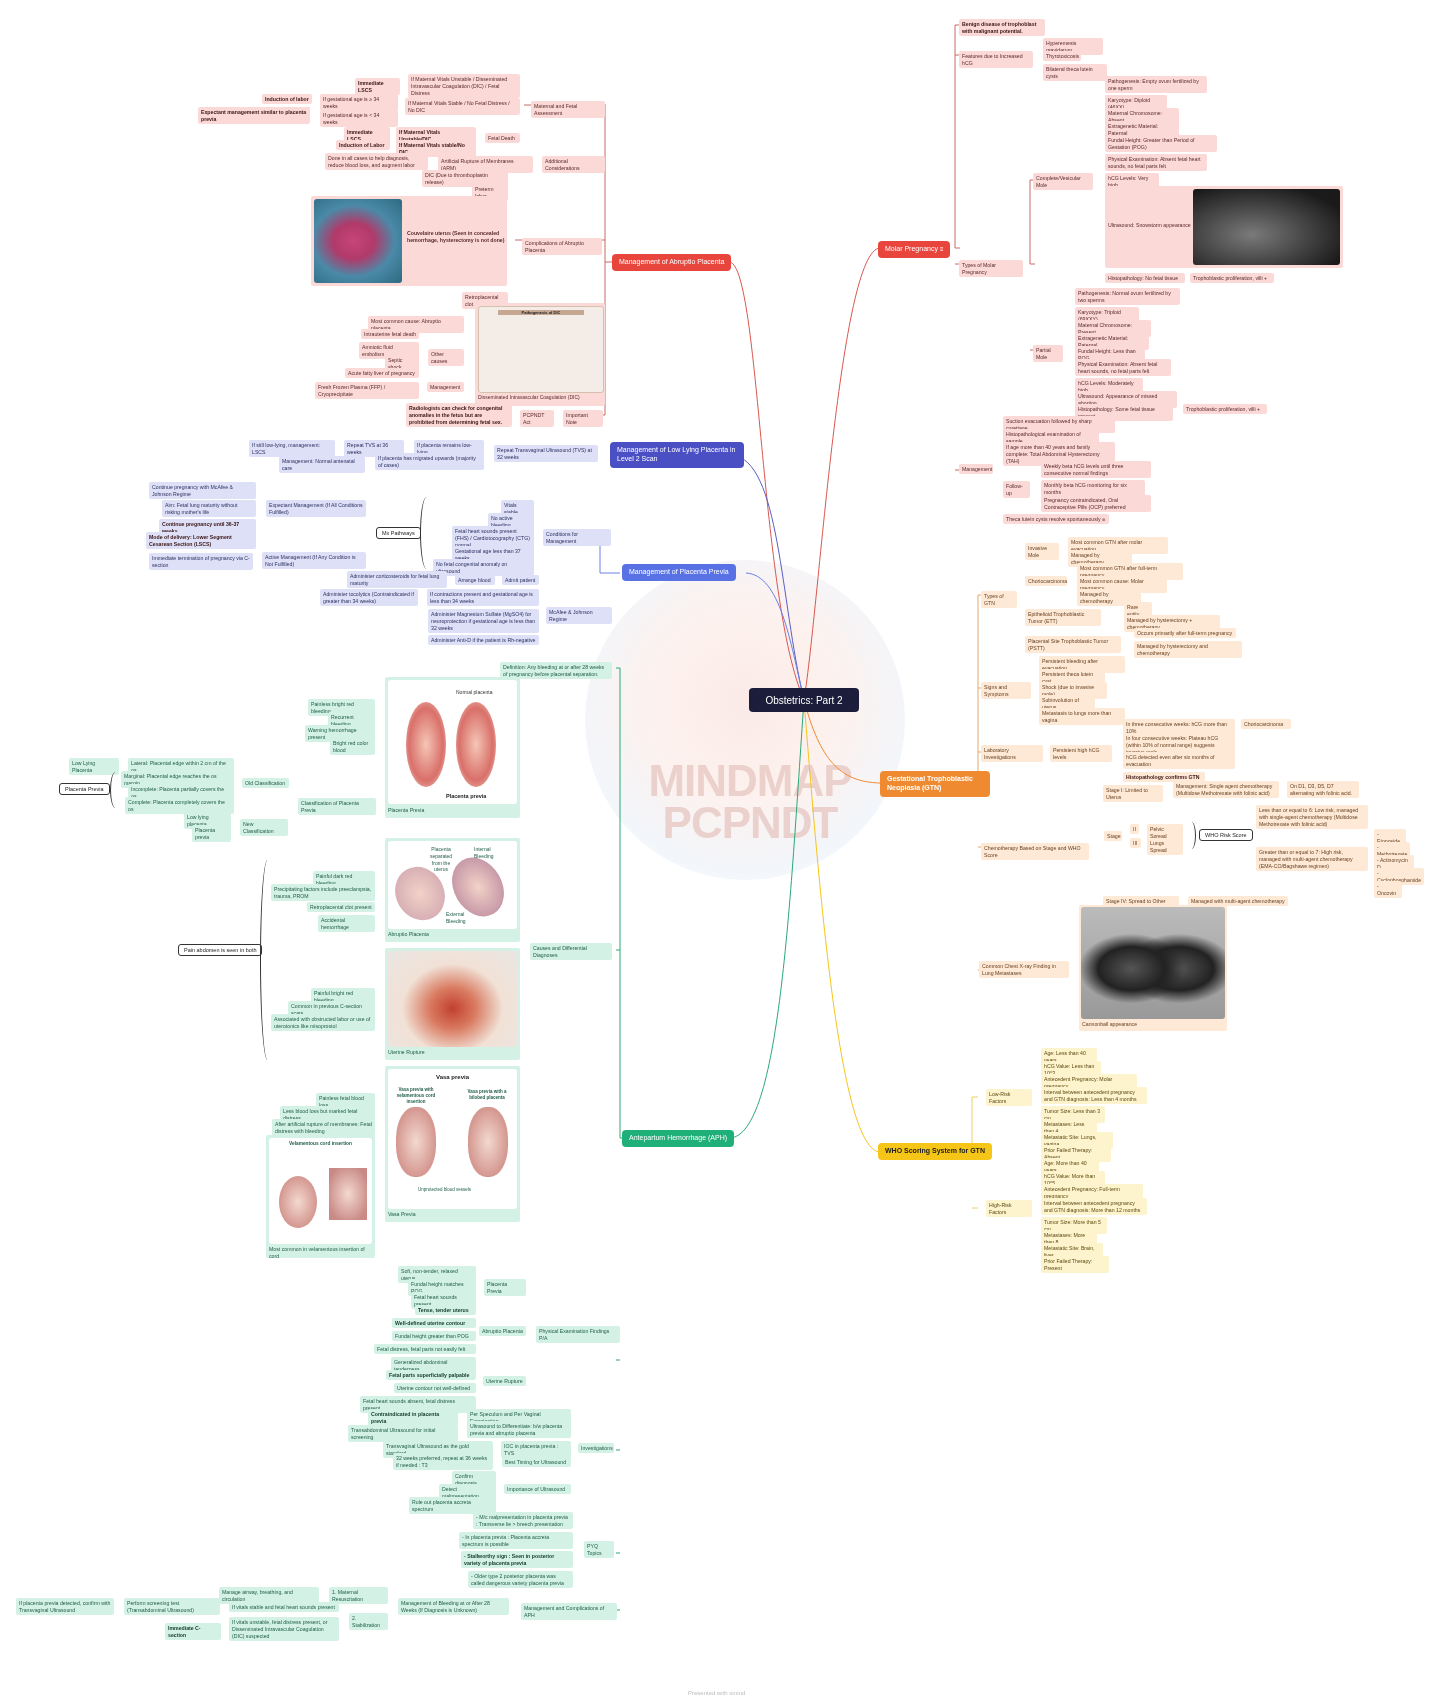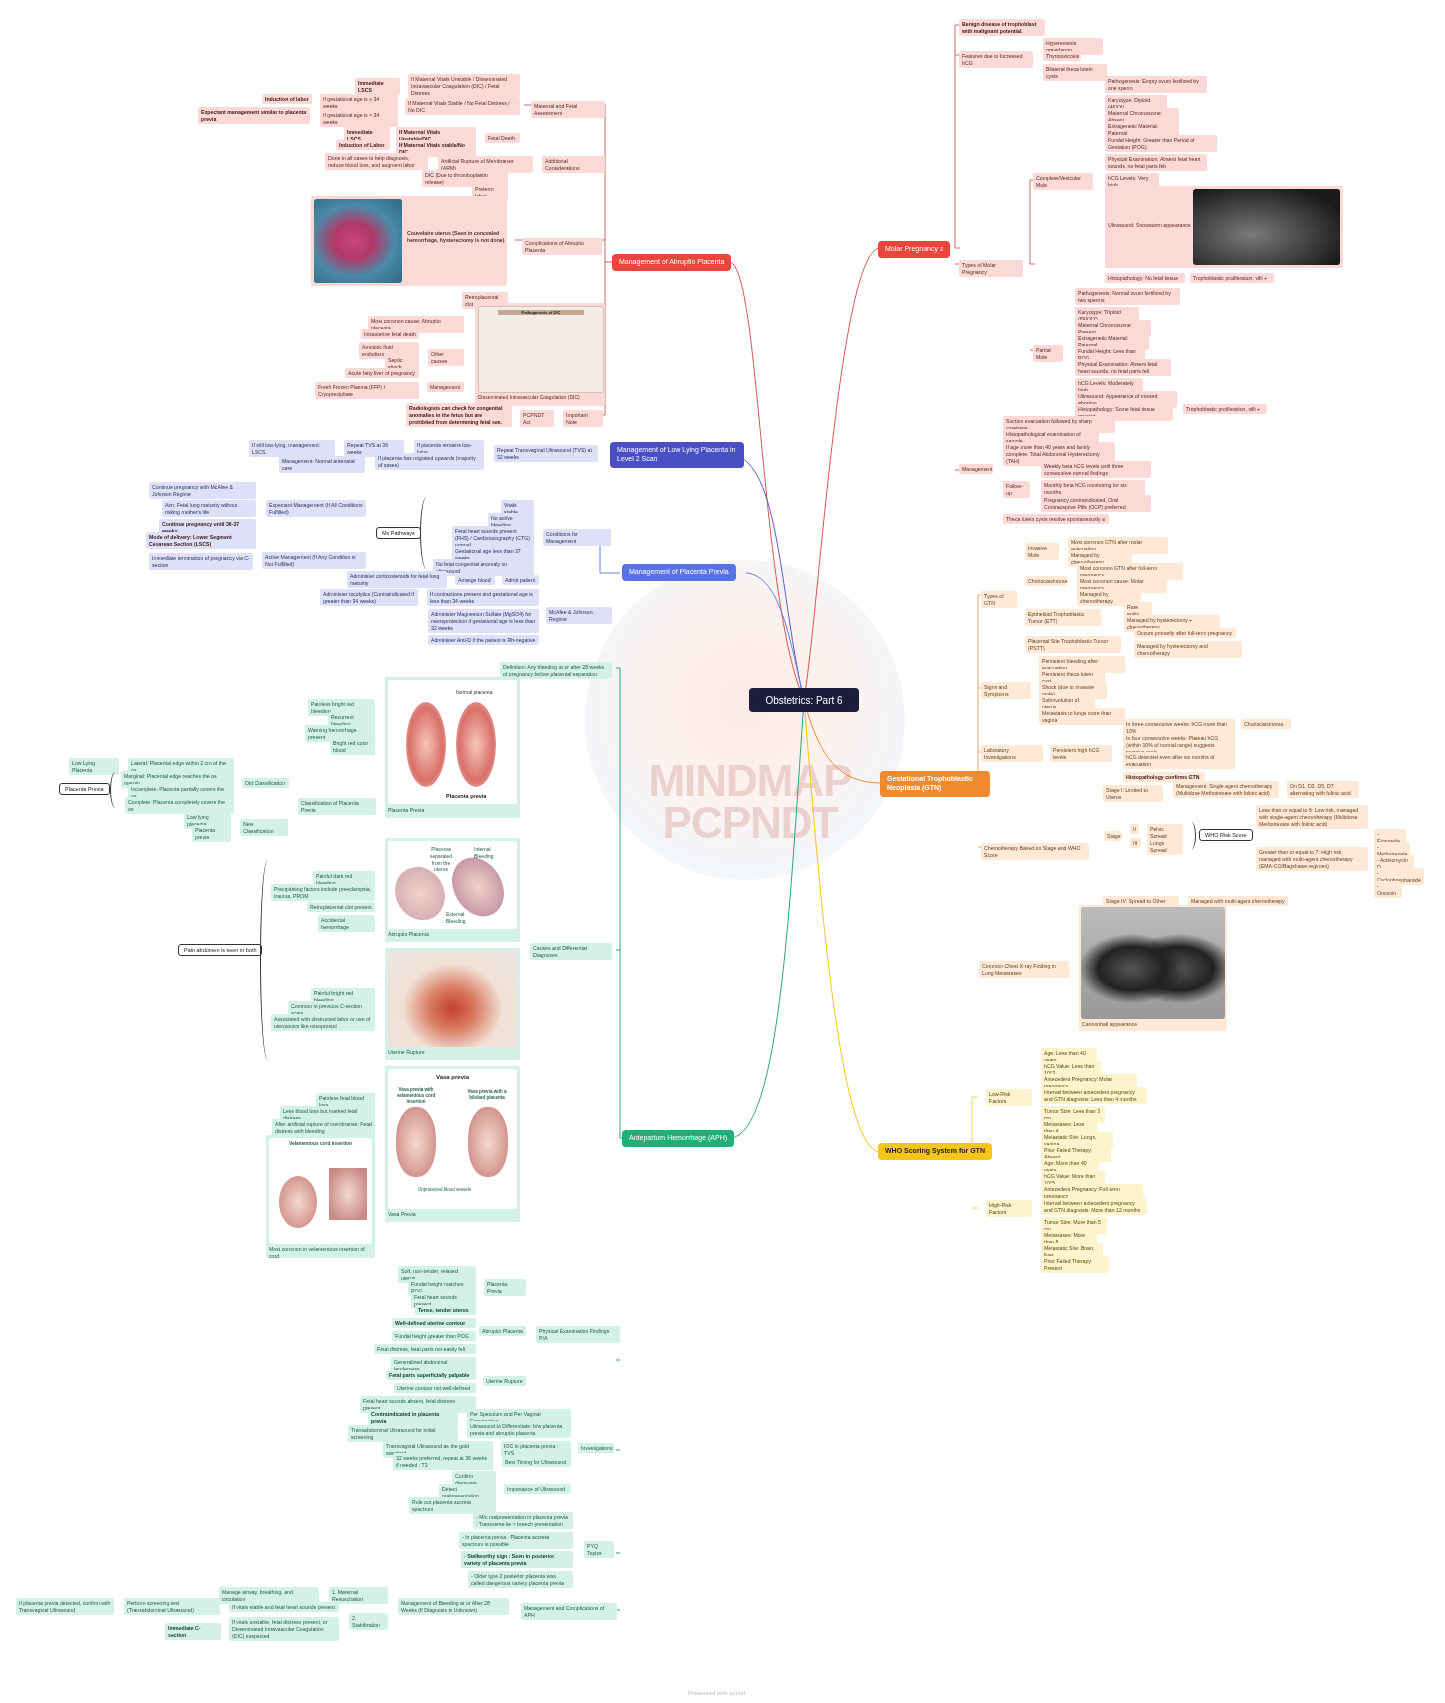--- a/index.html
+++ b/index.html
@@ -39,21 +39,21 @@
     <path d="M612 262 L605 262 L605 104 M605 105 L524 105 M605 160 L542 160 M605 240 L515 240 M605 262 L605 415 L600 415" stroke="#c86a64"></path>
     <path d="M960 248 L955 248 L955 25 L962 25 M955 55 L962 55 M955 264 L962 264 M955 470 L962 470" stroke="#c86a64"></path>
     <path d="M1035 264 L1030 264 L1030 180 M1030 180 L1037 180 M1030 350 L1037 350" stroke="#c86a64"></path>
     <path d="M982 783 L978 783 L978 595 L984 595 M978 688 L984 688 M978 752 L984 752 M978 847 L984 847 M978 970 L984 970" stroke="#e0a86a"></path>
     <path d="M976 1152 L972 1152 L972 1097 L978 1097 M972 1208 L978 1208" stroke="#ecd060"></path>
     <path d="M622 1138 L620 1138 L620 668 M620 668 L616 668 M620 950 L616 950 M620 1360 L616 1360 M620 1450 L616 1450 M620 1553 L616 1553 M620 1610 L616 1610" stroke="#2aa877"></path>
     <path d="M620 573 L600 573 L600 535 M600 535 L594 535 M600 612 L594 612" stroke="#6a80e6"></path>
   </g>
 </svg>
 
-<div class="center">Obstetrics: Part 6</div>
+<div class="center">Obstetrics: Part 2</div>
 
 <div class="main" style="left:612px;top:254px;background:#e8453c;">Management of Abruptio Placenta</div>
 <div class="n r" style="left:531px;top:101px;width:74px;">Maternal and Fetal Assessment</div>
 <div class="n r" style="left:408px;top:74px;width:112px;">If Maternal Vitals Unstable / Disseminated Intravascular Coagulation (DIC) / Fetal Distress</div>
 <div class="n r bold" style="left:355px;top:78px;width:45px;">Immediate LSCS</div>
 <div class="n r" style="left:405px;top:98px;width:115px;">If Maternal Vitals Stable / No Fetal Distress / No DIC</div>
 <div class="n r" style="left:320px;top:94px;width:78px;">If gestational age is ≥ 34 weeks</div>
 <div class="n r bold" style="left:262px;top:94px;width:50px;">Induction of labor</div>
 <div class="n r" style="left:320px;top:110px;width:78px;">If gestational age is &lt; 34 weeks</div>
 <div class="n r bold" style="left:198px;top:107px;width:112px;">Expectant management similar to placenta previa</div>

